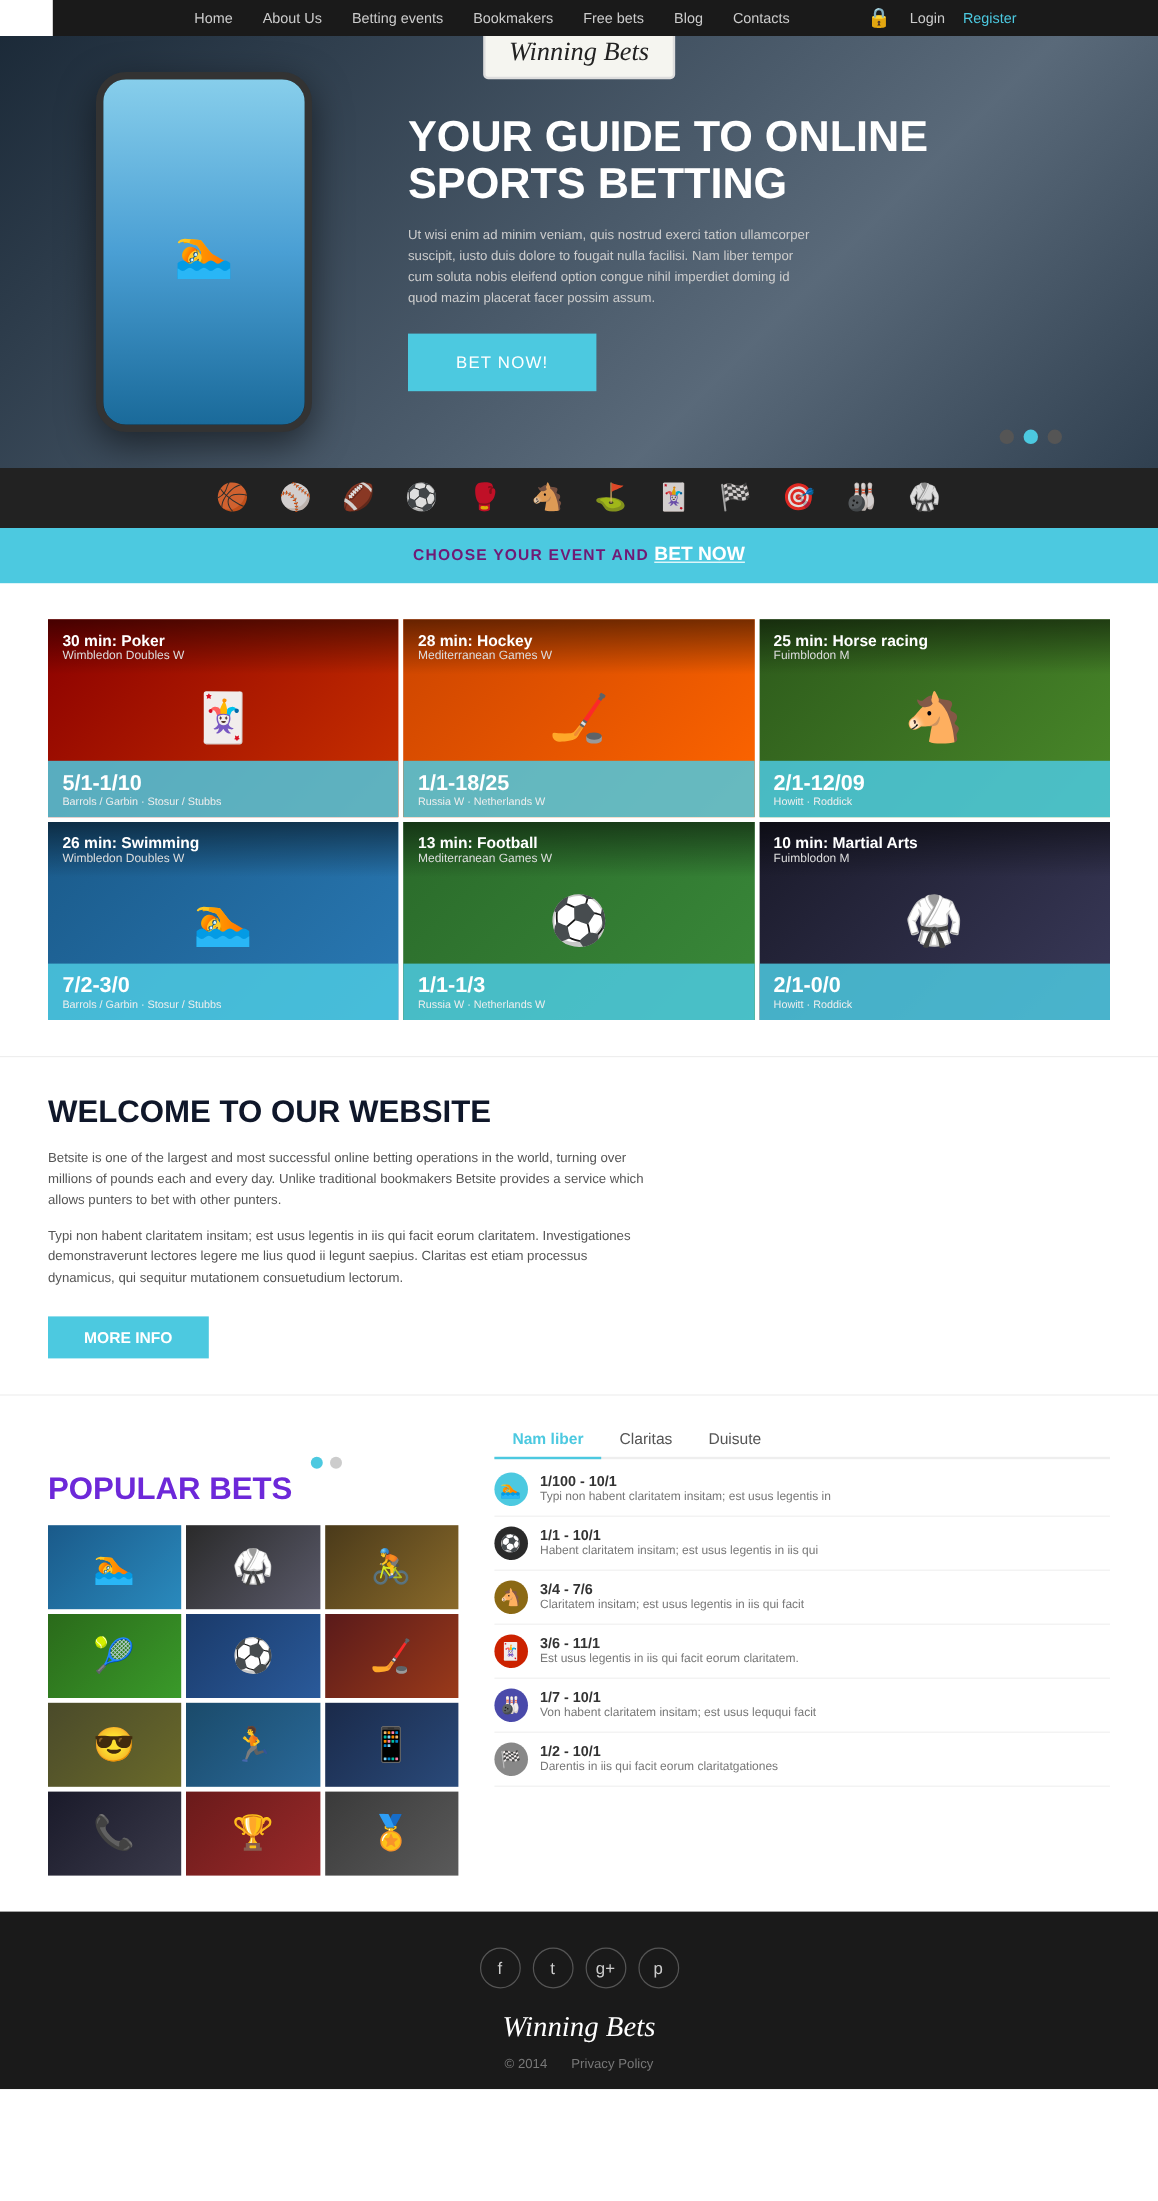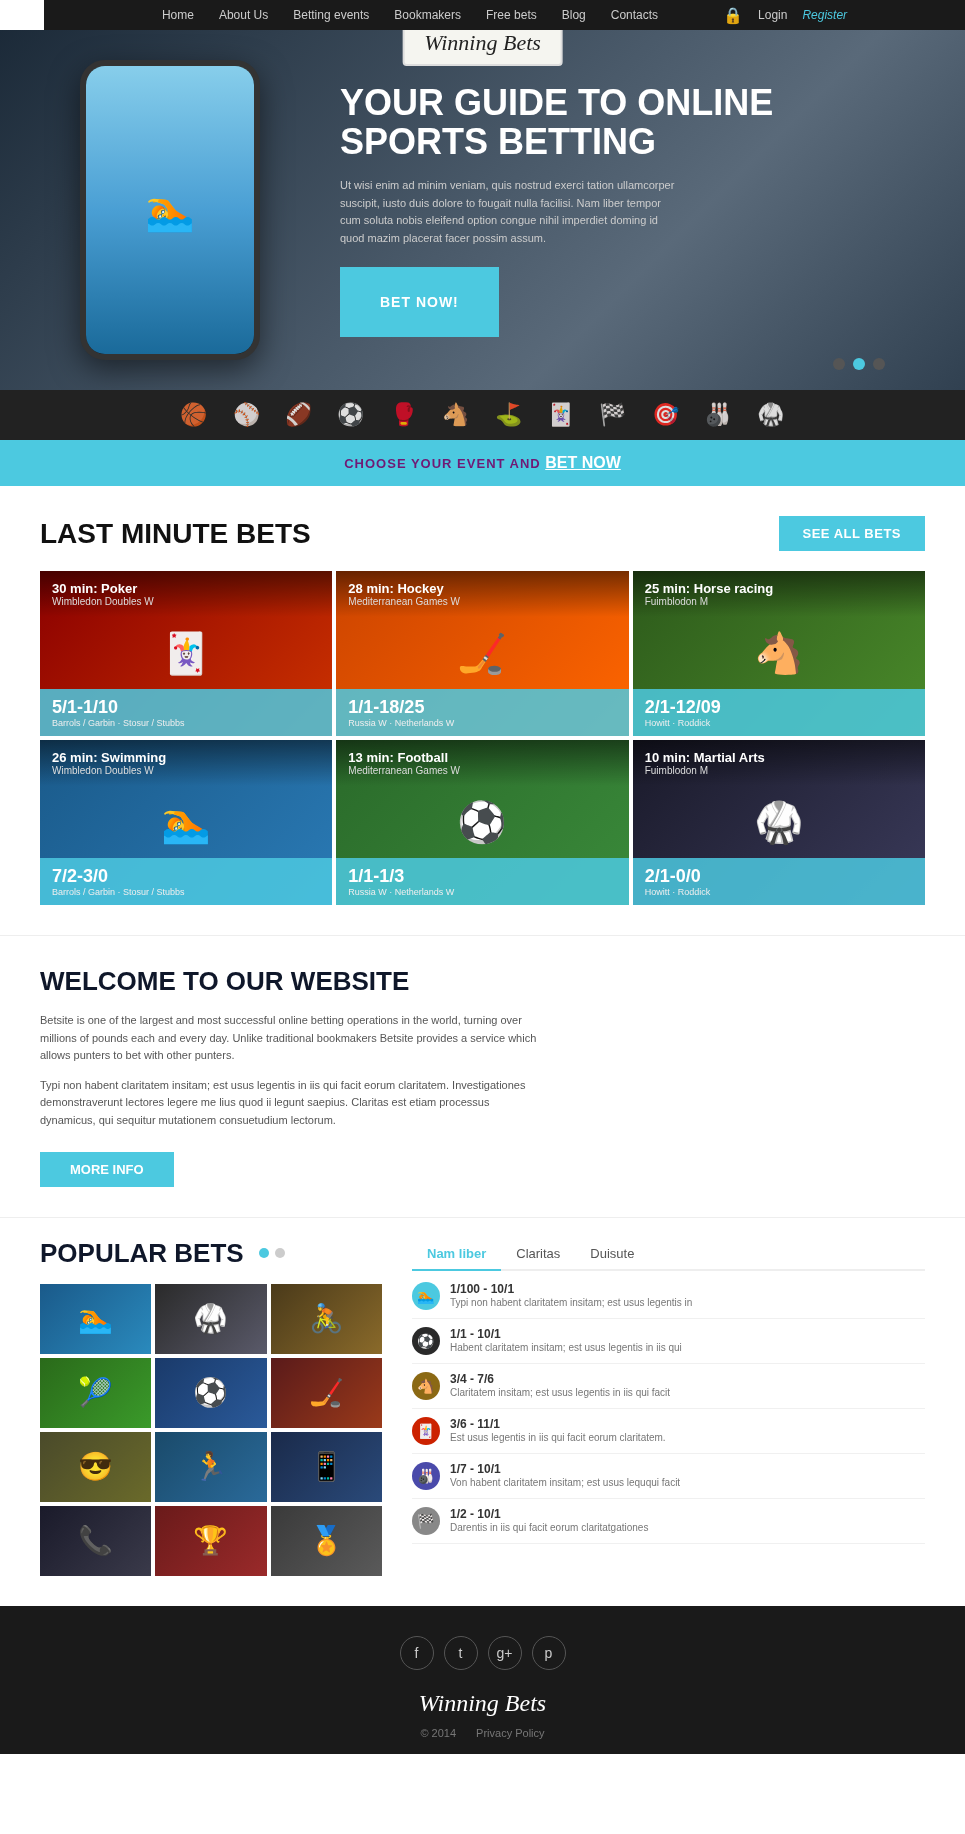--- a/index.html
+++ b/index.html
@@ -3,34 +3,34 @@
   <meta charset="utf-8">
   <style>
     * { margin: 0; padding: 0; box-sizing: border-box; }
     body { font-family: Arial, sans-serif; width: 965px; background: #fff; overflow-x: hidden; }
 
     
     nav { background: #1a1a1a; height: 30px; display: flex; align-items: center; justify-content: flex-end; gap: 30px; margin-left: 44px; }
     nav a { color: #ccc; text-decoration: none; font-size: 12px; }
     .nav-right { margin-left: 40px; display: flex; gap: 15px; align-items: center; }
     .nav-right a { color: #ccc; font-size: 12px; text-decoration: none; }
-    .nav-register { color: #4cc9e0 !important; font-style: italic; }
+    .nav-register { color: #4cc9e0 !important; }
     .nav-container { display: flex; align-items: center; justify-content: center; width: 100%; gap: 25px; }
 
     
     .hero { background: linear-gradient(135deg, #2a2a2a 0%, #4a5a6a 50%, #6a7a8a 100%); height: 360px; position: relative; overflow: hidden; display: flex; align-items: center; }
     .hero-bg { position: absolute; inset: 0; background: linear-gradient(135deg, #1a2a3a, #3a4a5a, #5a6a7a, #2a3a4a); opacity: 0.9; }
     .hero-content { position: relative; z-index: 2; display: flex; align-items: center; width: 100%; padding: 0 80px; }
     .hero-phone { width: 220px; flex-shrink: 0; margin-right: 40px; }
     .phone-mockup { width: 180px; height: 300px; background: #111; border-radius: 25px; border: 6px solid #333; position: relative; overflow: hidden; display: flex; align-items: center; justify-content: center; box-shadow: 0 10px 30px rgba(0,0,0,0.5); }
     .phone-screen { width: 100%; height: 100%; background: linear-gradient(180deg, #87ceeb, #4a9fd4, #1a6a9a); display: flex; align-items: center; justify-content: center; font-size: 40px; }
     .hero-text { color: #fff; flex: 1; }
     .hero-title { font-size: 36px; font-weight: 900; line-height: 1.1; text-transform: uppercase; margin-bottom: 15px; }
     .hero-desc { font-size: 11px; color: #ccc; line-height: 1.6; margin-bottom: 20px; max-width: 340px; }
-    .btn-bet { background: #4cc9e0; color: #fff; border: none; padding: 27px 40px; font-size: 14px; font-weight: bold; cursor: pointer; letter-spacing: 1px; }
+    .btn-bet { background: #4cc9e0; color: #fff; border: none; padding: 16px 40px; font-size: 14px; font-weight: normal; cursor: pointer; letter-spacing: 1px; }
     .hero-dots { position: absolute; bottom: 20px; right: 80px; display: flex; gap: 8px; }
     .dot { width: 12px; height: 12px; border-radius: 50%; background: #555; }
     .dot.active { background: #4cc9e0; }
     .site-logo { position: absolute; top: -10px; left: 50%; transform: translateX(-50%); z-index: 10; text-align: center; }
     .site-logo-text { font-family: Georgia, serif; font-size: 22px; color: #222; font-style: italic; background: #f5f5f0; padding: 8px 20px; border-radius: 4px; border: 2px solid #ddd; display: inline-block; white-space: nowrap; }
 
     
     .sports-bar { background: #222; padding: 12px 0; display: flex; justify-content: center; align-items: center; gap: 25px; }
     .sport-icon { color: #fff; font-size: 22px; cursor: pointer; opacity: 0.85; }
 
@@ -80,21 +80,21 @@
     .pay-google { color: #4285f4; font-size: 16px; }
     .pay-mastercard { color: #eb001b; font-size: 11px; }
     .pay-maestro { color: #0099ff; font-size: 11px; }
     .pay-solo { color: #555; font-size: 11px; }
 
     
     .popular-section { padding: 20px 40px 30px; border-top: 1px solid #eee; display: flex; gap: 30px; }
     .popular-left { flex: 2; }
     .popular-right { flex: 3; }
     .popular-header { display: flex; align-items: center; gap: 10px; margin-bottom: 15px; }
-    .popular-title { font-size: 26px; font-weight: 900; text-transform: uppercase; color: #0f172a; }
+    .popular-title { font-size: 26px; font-weight: 900; text-transform: uppercase; color: #6d28d9; margin-top: 42px; }
     .popular-dots { display: flex; gap: 6px; margin-left: 5px; }
     .pdot { width: 10px; height: 10px; border-radius: 50%; background: #ccc; cursor: pointer; }
     .pdot.active { background: #4cc9e0; }
     .popular-imgs { display: grid; grid-template-columns: repeat(3, 1fr); gap: 4px; }
     .pop-img { width: 100%; height: 70px; display: flex; align-items: center; justify-content: center; font-size: 28px; cursor: pointer; }
     .pop-swim { background: linear-gradient(135deg, #1a5a8a, #2a8abd); }
     .pop-fight { background: linear-gradient(135deg, #2a2a2a, #5a5a6a); }
     .pop-cycle { background: linear-gradient(135deg, #4a3a1a, #8a6a2a); }
     .pop-tennis { background: linear-gradient(135deg, #2a6a1a, #3a9a2a); }
     .pop-soccer { background: linear-gradient(135deg, #1a3a6a, #2a5a9a); }
@@ -190,24 +190,20 @@
   <span class="sport-icon">🎳</span>
   <span class="sport-icon">🥋</span>
 </div>
 
 <div class="choose-bar">
   <span>CHOOSE YOUR EVENT AND</span>
   <u>BET NOW</u>
 </div>
 
 <div class="section">
-  <div class="section-header">
-    <h2 class="section-title">LAST MINUTE BETS</h2>
-    <button class="btn-see-all">SEE ALL BETS</button>
-  </div>
   <div class="bets-grid" id="bets-grid">
   <div class="bet-card bg-poker">
     <div class="bet-img-placeholder">🃏</div>
     <div class="bet-card-top">
       <div class="bet-time">30 min: Poker</div>
       <div class="bet-sub">Wimbledon Doubles W</div>
     </div>
     <div class="bet-card-bottom">
       <div class="bet-odds">5/1-1/10</div>
       <div class="bet-teams">Barrols / Garbin · Stosur / Stubbs</div>

